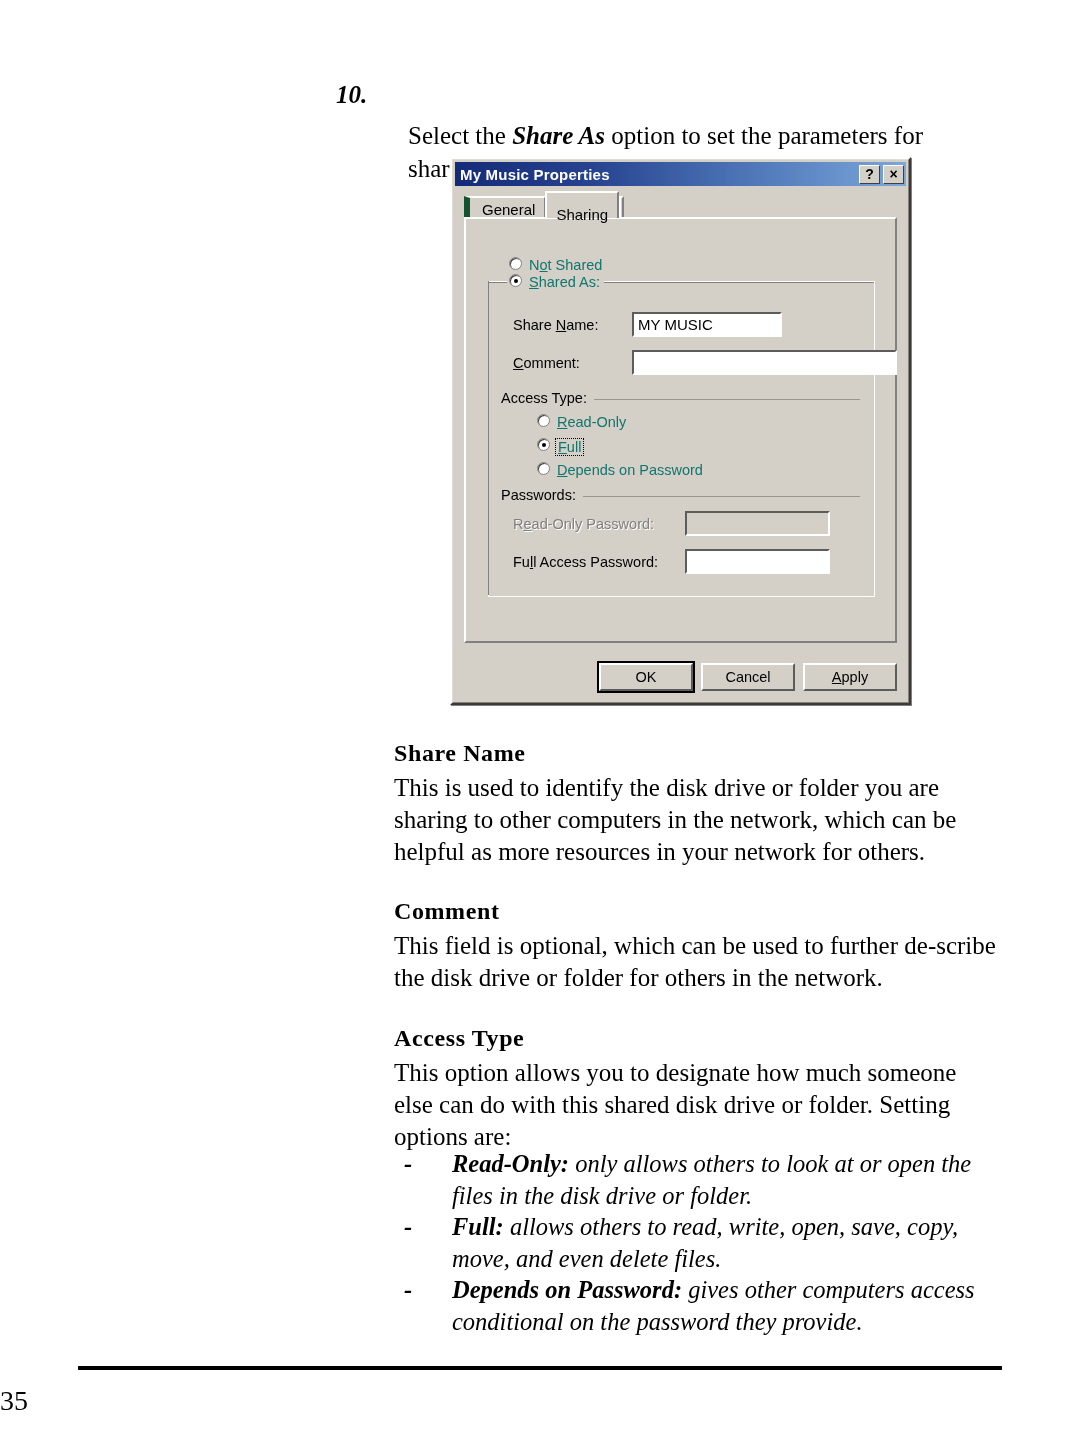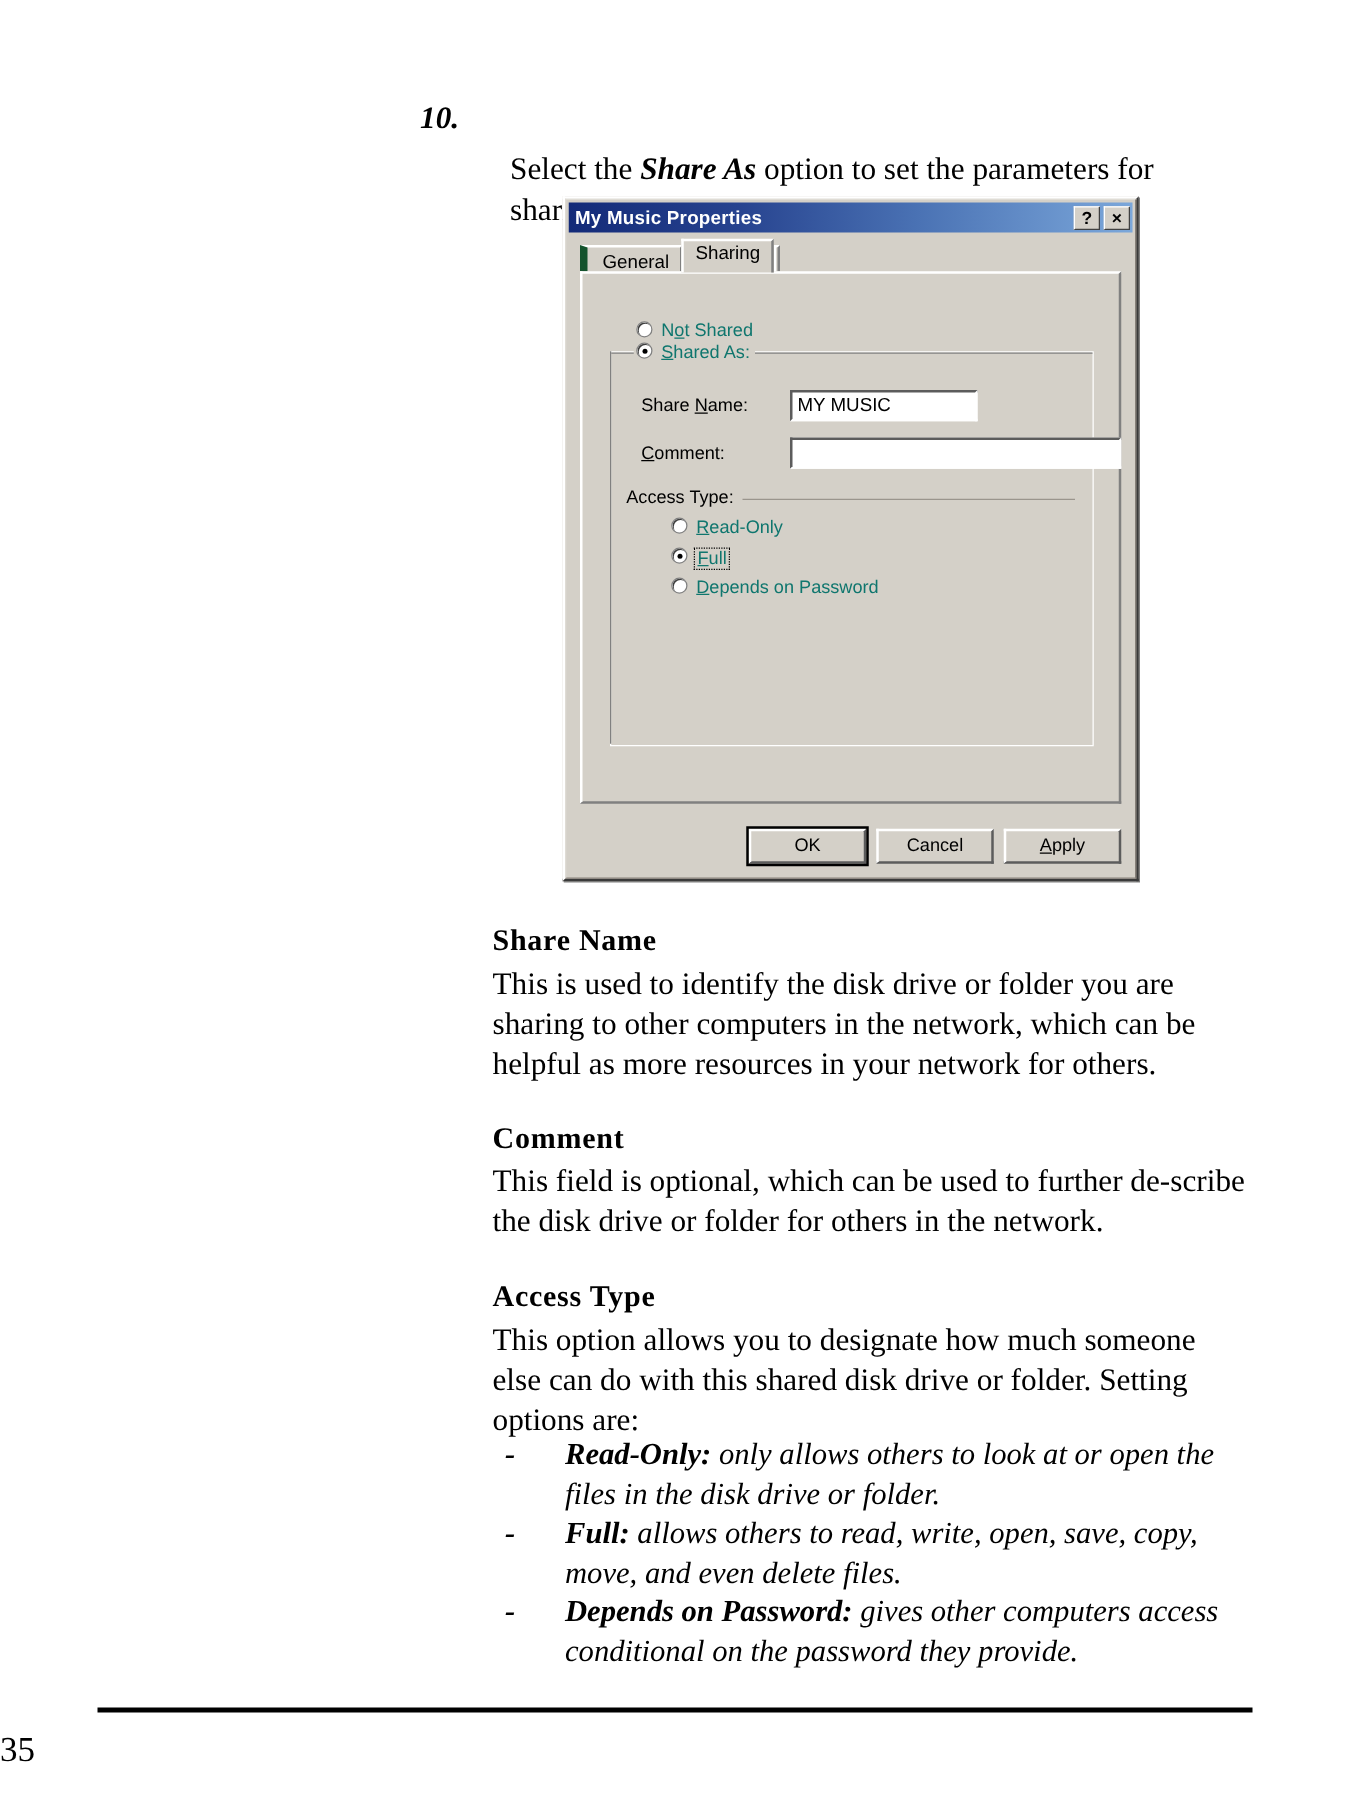--- a/index.html
+++ b/index.html
@@ -201,21 +201,21 @@
     margin-bottom: 0px;
     z-index: 1;
     padding-left: 12px;
   }
   .tab-active {
     border-top: 2px solid #ffffff;
     border-left: 2px solid #ffffff;
     border-right: 2px solid #808080;
     height: 27px;
     margin-left: -1px;
-    padding-top: 1px;
+    padding-top: 13px;
     z-index: 3;
   }
   .tab-stub {
     width: 5px;
     height: 22px;
     border-top: 2px solid #ffffff;
     border-left: 2px solid #ffffff;
     border-right: 2px solid #808080;
     background: #d4d0c8;
     box-sizing: border-box;
@@ -461,20 +461,34 @@
             <span class="radio checked"></span>
             <span class="focus-box"><span class="u">F</span>ull</span>
           </div>
 
           <div class="opt-row" style="position:absolute; left:36px; top:72px;">
             <span class="radio"></span>
             <span><span class="u">D</span>epends on Password</span>
           </div>
         </div>
 
+        <div class="sub-group" style="top:205px; height:95px;">
+          <div class="sub-rule"></div>
+          <div class="sub-legend">Passwords:</div>
+
+          <div class="field-row" style="left:12px; top:24px;">
+            <span class="field-label disabled" style="width:172px;">R<span class="u">e</span>ad-Only Password:</span>
+            <span class="textfield disabled" style="width:145px;"></span>
+          </div>
+
+          <div class="field-row" style="left:12px; top:62px;">
+            <span class="field-label" style="width:172px;">Fu<span class="u">l</span>l Access Password:</span>
+            <span class="textfield" style="width:145px;"></span>
+          </div>
+        </div>
 
       </div>
     </div>
 
     <div class="btnrow">
       <div class="btn default">OK</div>
       <div class="btn">Cancel</div>
       <div class="btn">
           <span class="u">A</span>
           <span>pply</span>

